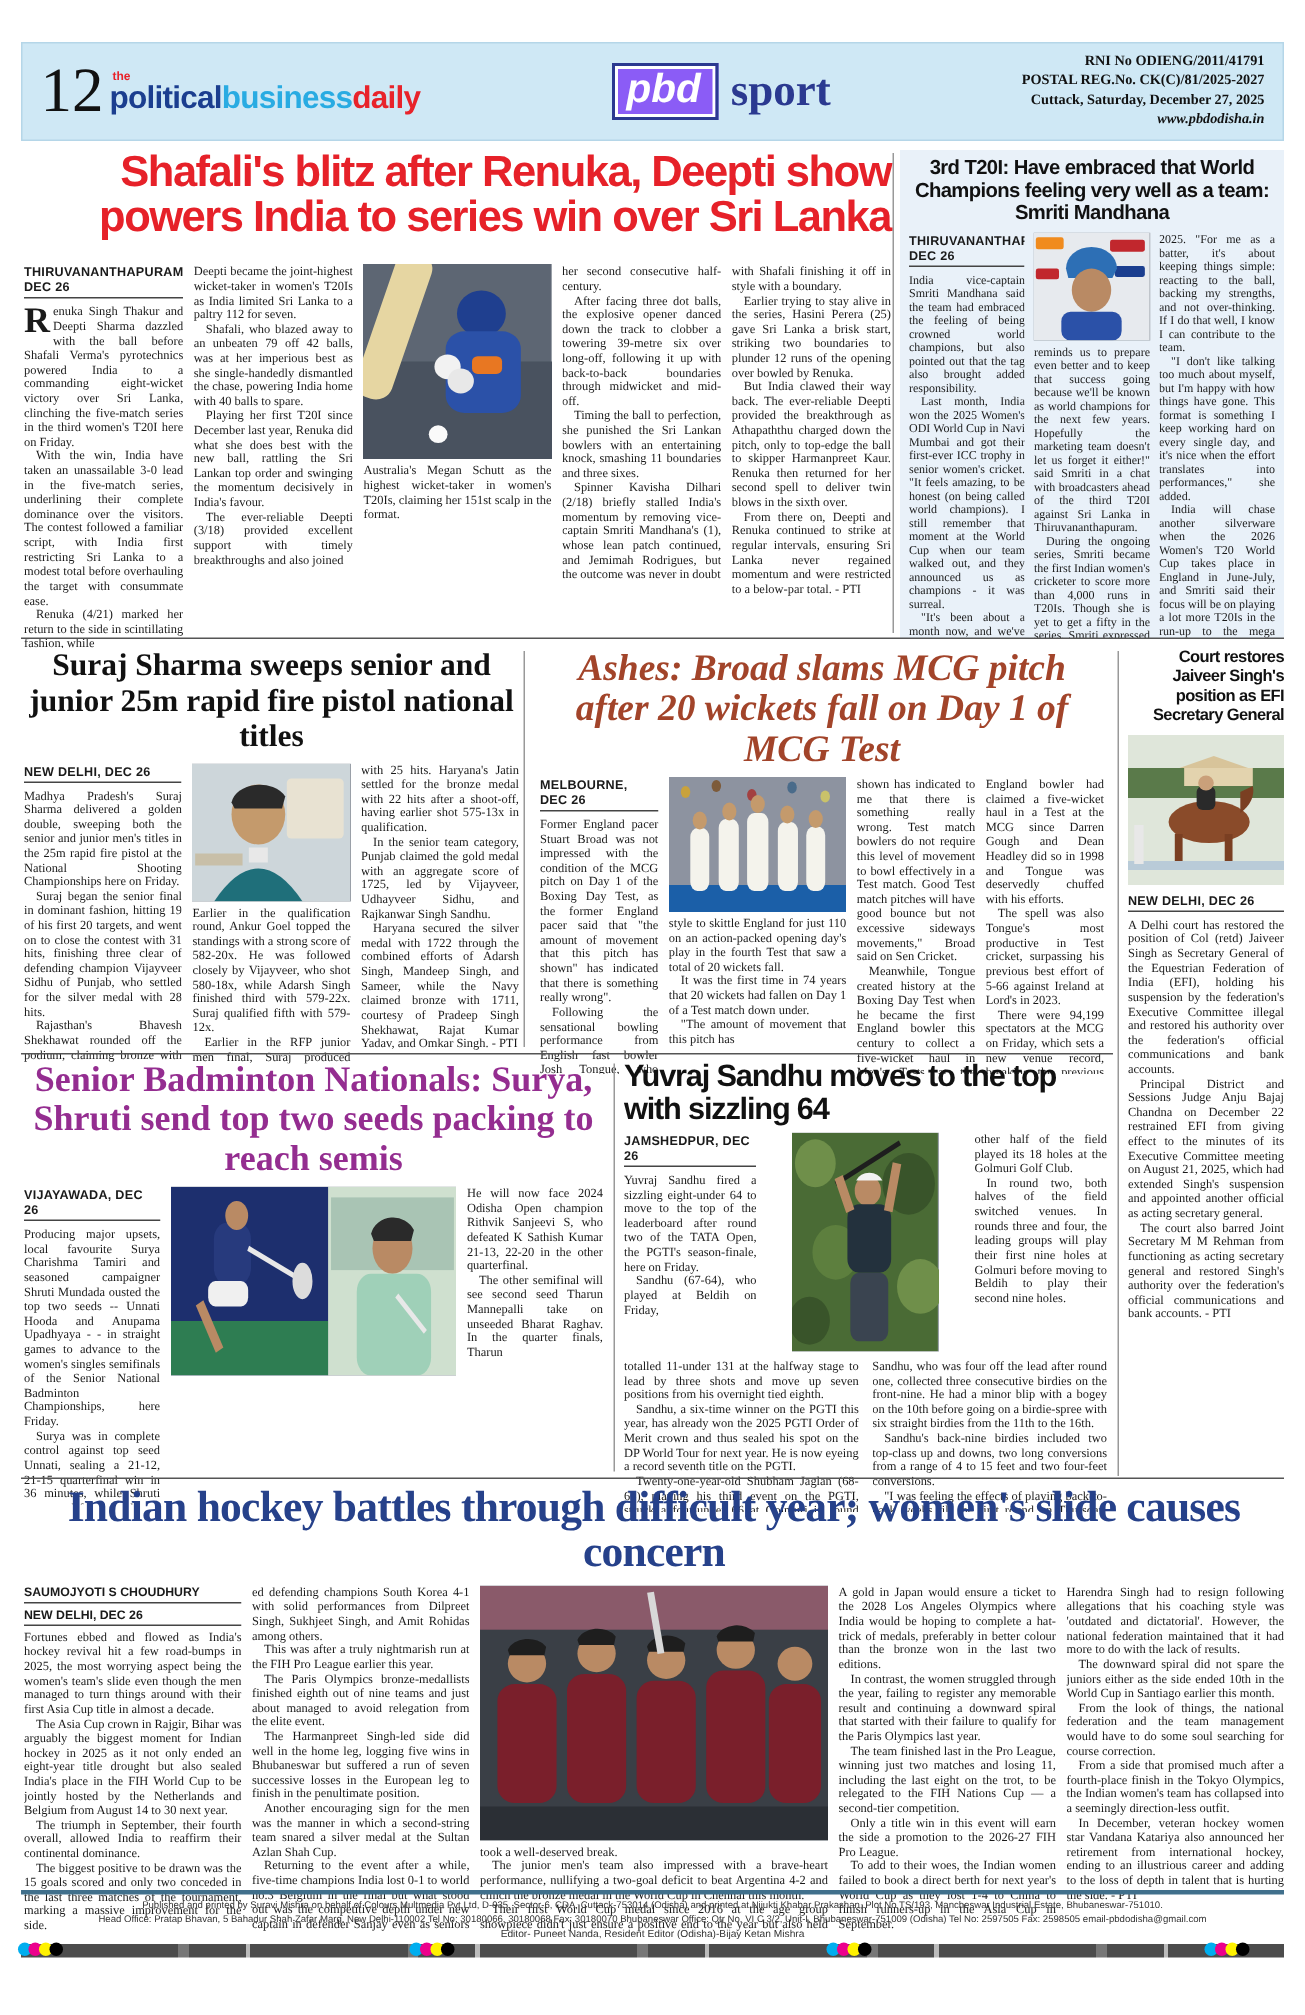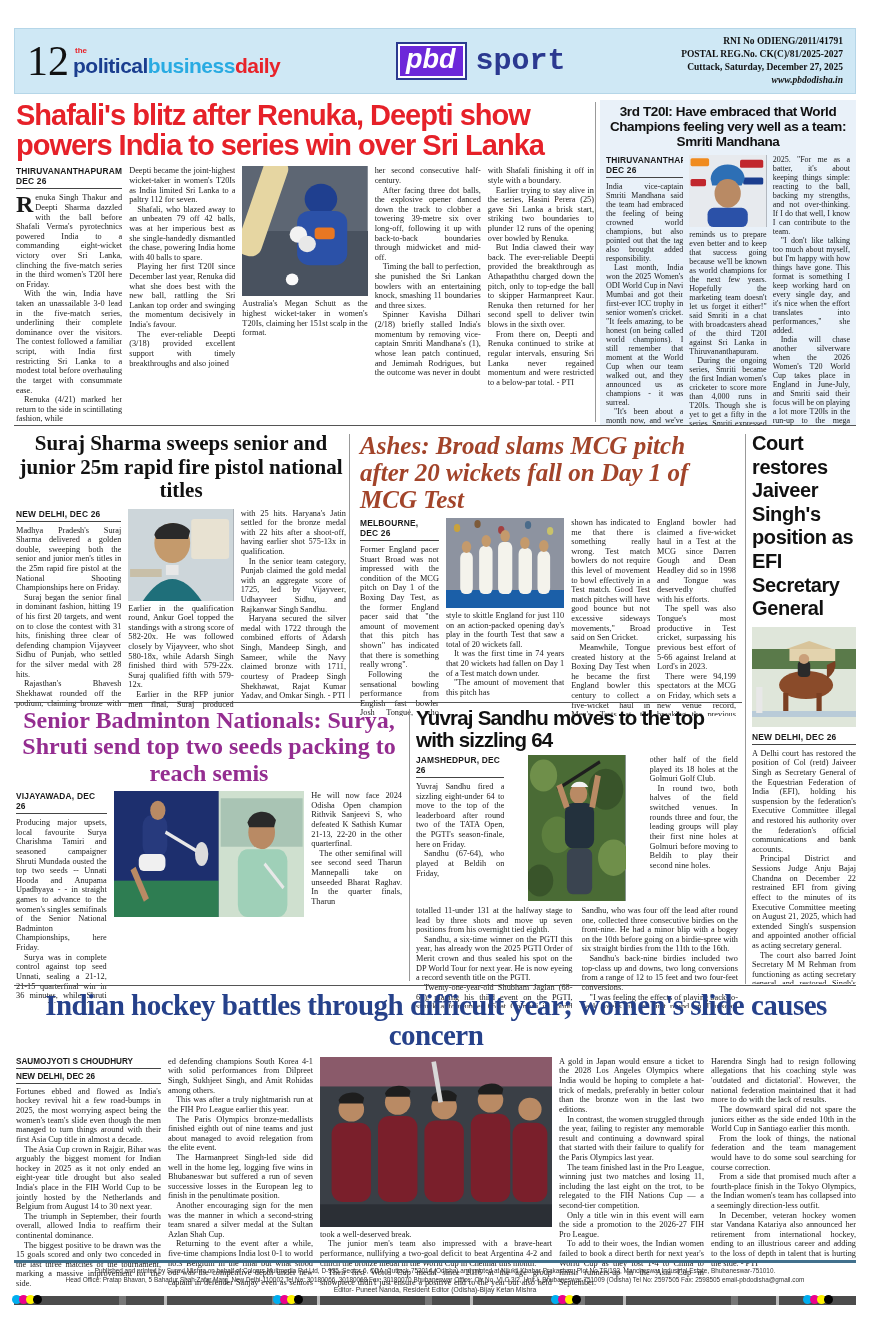--- a/index.html
+++ b/index.html
@@ -11,24 +11,24 @@
   .masthead { position:absolute; top:28px; left:14px; right:14px; height:66px;
               background:#cfe8f5; border:1px solid #b5d6e8; display:flex;
               align-items:center; justify-content:space-between; padding:0 12px; }
   .mast-left { display:flex; align-items:center; gap:4px; }
   .page-num { font-family:"Liberation Serif", serif; font-size:42px; line-height:1; color:#111; }
   .logo-stack { display:flex; flex-direction:column; line-height:1; }
   .logo-the { font-family:"Liberation Sans", sans-serif; font-size:8px; font-weight:bold; color:#e8232a; margin-left:2px; }
   .logo-words { font-family:"Liberation Sans", sans-serif; font-size:21px; font-weight:bold; letter-spacing:-0.5px; }
   .logo-political { color:#1b3e8f; } .logo-business { color:#29abe2; } .logo-daily { color:#e8232a; }
   .mast-center { display:flex; align-items:center; gap:8px; }
-  .pbd-box { background:#6d28d9; color:#fff; font-family:"Liberation Sans", sans-serif;
+  .pbd-box { background:#8b5cf6; color:#fff; font-family:"Liberation Sans", sans-serif;
              font-weight:bold; font-style:italic; font-size:27px; padding:2px 10px 5px 8px;
              box-shadow: inset 0 0 0 2px #fff; border:2px solid #2b3990; line-height:1; }
-  .sport-word { color:#2b3990; font-family:Liberation Mono, monospace; font-weight:bold; font-size:30px; line-height:1; }
+  .sport-word { color:#2b3990; font-family:Liberation Serif, serif; font-weight:bold; font-size:30px; line-height:1; }
   .mast-right { text-align:right; font-family:"Liberation Serif", serif; font-weight:bold;
                 font-size:9.5px; line-height:1.35; color:#111; }
   .mast-right .web { font-style:italic; }
 
   
   .dateline { font-family:"Liberation Sans", sans-serif; font-weight:bold; font-size:8.4px;
               border-bottom:1px solid #444; padding-bottom:2px; margin-bottom:4px; letter-spacing:0.2px; }
   .body-copy p { font-size:8.3px; line-height:1.16; text-align:justify; text-indent:8px; }
   .body-copy p:first-child { text-indent:0; }
   .cols { display:flex; gap:7px; overflow:hidden; }
@@ -37,21 +37,21 @@
   .photo svg { display:block; width:100%; height:100%; }
   .dropcap p:first-child::first-letter { float:left; font-size:24px; line-height:0.8;
               padding:2px 2px 0 0; font-weight:bold; }
 
   .rule-h { position:absolute; border-top:1px solid #555; }
   .rule-v { position:absolute; border-left:1px solid #999; }
 
   
   .art-main { position:absolute; top:100px; left:16px; width:578px; }
   .art-main .hl { font-family:"Liberation Sans", sans-serif; font-weight:bold; color:#e62129;
-                  font-size:29px; line-height:1.04; text-align:left; letter-spacing:-1px; margin-bottom:6px; }
+                  font-size:29px; line-height:1.04; text-align:right; letter-spacing:-1px; margin-bottom:16px; }
   .art-main .cols { height:256px; }
   .art-main .photo { height:130px; }
   .col-photo { flex:1.18; }
 
   
   .art-smriti { position:absolute; top:100px; left:600px; width:256px; height:326px;
                 background:#e9f1f9; padding:5px 6px; overflow:hidden; }
   .art-smriti .hl { font-family:"Liberation Sans", sans-serif; font-weight:bold; color:#111;
                     font-size:13.5px; line-height:1.1; text-align:center; letter-spacing:-0.4px; margin-bottom:5px; }
   .art-smriti .cols { height:272px; gap:6px; }
@@ -61,29 +61,29 @@
   
   .art-shoot { position:absolute; top:432px; left:16px; width:330px; }
   .art-shoot .hl { font-family:"Liberation Serif", serif; font-weight:bold; color:#111;
                    font-size:21px; line-height:1.12; text-align:center; margin-bottom:6px; }
   .art-shoot .cols { height:200px; }
   .art-shoot .photo { height:92px; }
 
   
   .art-ashes { position:absolute; top:432px; left:360px; width:376px; }
   .art-ashes .hl { font-family:"Liberation Serif", serif; font-weight:bold; font-style:italic;
-                   color:#a2442a; font-size:25px; line-height:1.08; margin-bottom:5px; }
+                   color:#a2442a; font-size:25px; line-height:1.08; text-align:center; margin-bottom:5px; }
   .art-ashes .cols { height:198px; }
   .art-ashes .col-wide { flex:1.5; }
   .art-ashes .photo { height:90px; }
 
   
   .art-court { position:absolute; top:432px; left:752px; width:104px; height:552px; overflow:hidden; }
   .art-court .hl { font-family:"Liberation Sans", sans-serif; font-weight:bold; color:#111;
-                   font-size:20px; line-height:1.18; text-align:left; letter-spacing:-0.4px; margin-bottom:6px; }
+                   font-size:11px; line-height:1.18; text-align:right; letter-spacing:-0.4px; margin-bottom:6px; }
   .art-court .photo { height:100px; margin-bottom:5px; }
   .art-court .body-copy { height:300px; overflow:hidden; }
 
   
   .art-bad { position:absolute; top:707px; left:16px; width:386px; }
   .art-bad .hl { font-family:"Liberation Serif", serif; font-weight:bold; color:#942d90;
                  font-size:24px; line-height:1.1; text-align:center; margin-bottom:5px; }
   .art-bad .cols { height:212px; }
   .art-bad .mid { flex:2.1; display:flex; flex-direction:row; overflow:hidden; }
   .art-bad .photo { height:126px; }
@@ -436,21 +436,21 @@
         </div>
     </div>
     <div class="row2">
       <div class="col body-copy">
           <p>totalled 11-under 131 at the halfway stage to lead by three shots and move up seven positions from his overnight tied eighth.</p>
           <p>Sandhu, a six-time winner on the PGTI this year, has already won the 2025 PGTI Order of Merit crown and thus sealed his spot on the DP World Tour for next year. He is now eyeing a record seventh title on the PGTI.</p>
           <p>Twenty-one-year-old Shubham Jaglan (68-66), playing his third event on the PGTI, struck a four-under 66 at Golmuri in round two to move up four spots into second position at a total of eight-under 134.</p>
         </div>
       <div class="col body-copy">
           <p>Sandhu, who was four off the lead after round one, collected three consecutive birdies on the front-nine. He had a minor blip with a bogey on the 10th before going on a birdie-spree with six straight birdies from the 11th to the 16th.</p>
-          <p>Sandhu's back-nine birdies included two top-class up and downs, two long conversions from a range of 12 to 15 feet and two four-feet conversions.</p>
+          <p>Sandhu's back-nine birdies included two top-class up and downs, two long conversions from a range of 4 to 15 feet and two four-feet conversions.</p>
           <p>"I was feeling the effects of playing back-to-back weeks till the first round on Thursday. There was exhaustion. But today my body felt much better, I was more in control of things and able to swing freely. As a result, my ball-striking was also significantly better," said Sandhu. - PTI</p>
         </div>
     </div>
   </div>
 
   <div class="rule-h" style="top:985px; left:14px; width:842px;"></div>
 
   <div class="art-hockey">
     <div class="hl">Indian hockey battles through difficult year; women's slide causes concern</div>
     <div class="cols">

